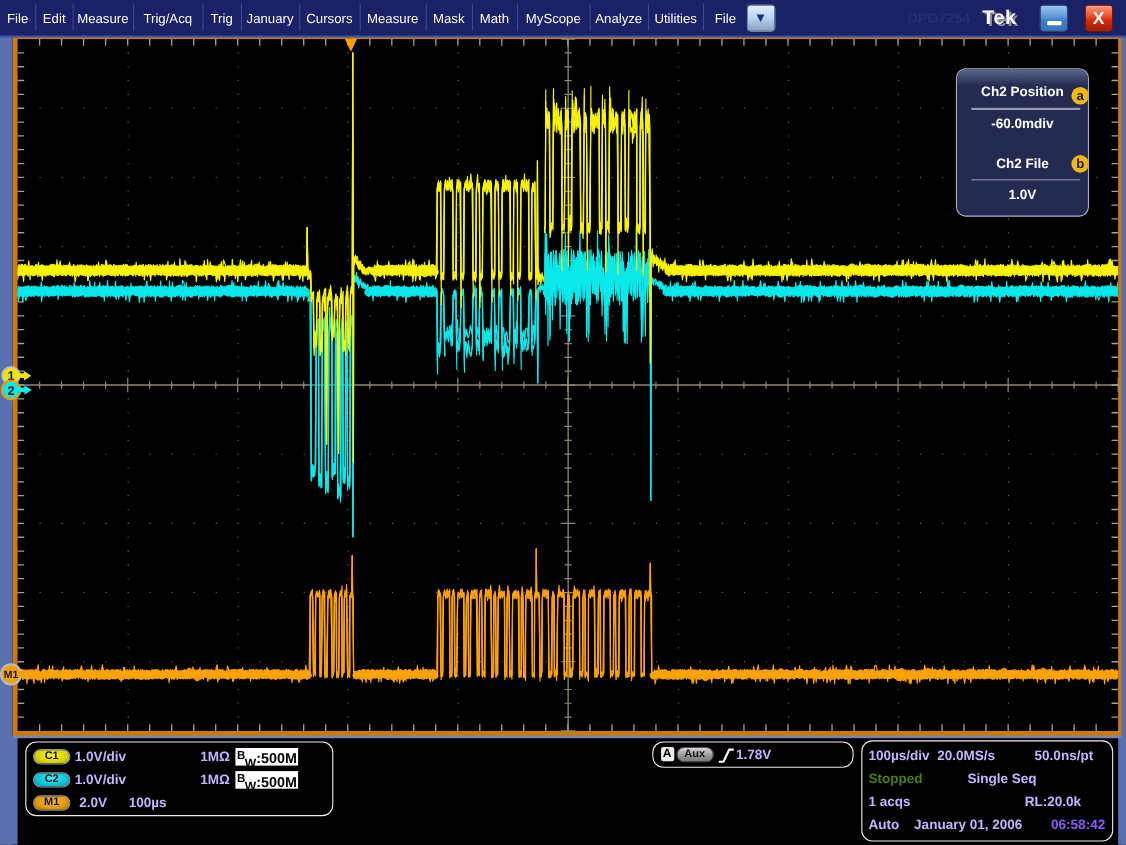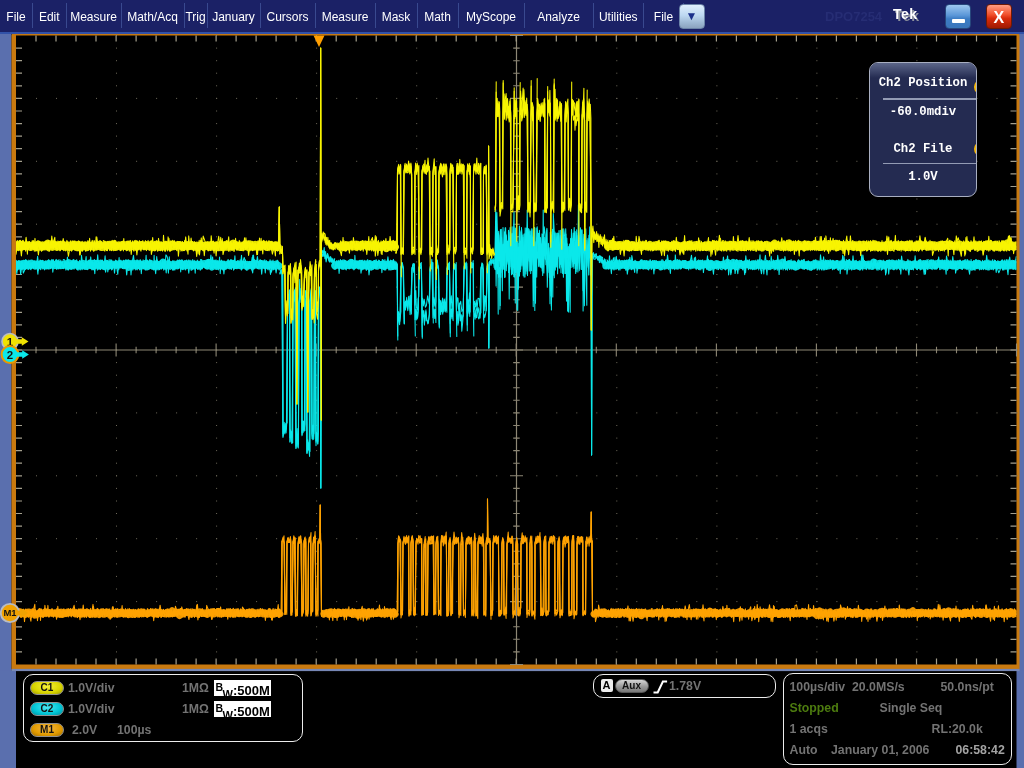--- a/index.html
+++ b/index.html
@@ -2,37 +2,37 @@
 <html><head><meta charset="utf-8"><style>
 * { margin:0; padding:0; box-sizing:border-box; }
 html,body { width:1024px; height:768px; background:#000; overflow:hidden; }
 body { font-family:"Liberation Sans",sans-serif; position:relative; }
 #menubar { position:absolute; left:0; top:0; width:1024px; height:31.5px; background:#1b2166;
   display:flex; align-items:center; }
 .mi { color:#fff; font-size:12px; display:flex; align-items:center; justify-content:center;
   border-right:1px solid #39498f; height:25px; padding-top:3px; }
 #mline { position:absolute; left:0; top:31.5px; width:1024px; height:2px; background:#3252a8; }
 .box { position:absolute; background:#000; border:1.5px solid #ececec; border-radius:10px; }
-.t { position:absolute; font-weight:bold; font-size:12.3px; color:#737373; white-space:nowrap; line-height:15px; }
+.t { position:absolute; font-weight:bold; font-size:12.3px; color:#c4b5fd; white-space:nowrap; line-height:15px; }
 .oval { position:absolute; width:34px; height:14px; border:1.5px solid #909090; border-radius:8px;
   color:#111; font-weight:bold; font-size:10px; text-align:center; line-height:11.5px; }
 #ddbtn { position:absolute; left:678.5px; top:3.5px; width:26px; height:25px; border-radius:4px;
   background:linear-gradient(#e0effd 0%,#bdd8f1 45%,#9db7d2 78%,#8ba3bf 100%);
   border:1px solid #6c84a8; color:#1a2f8a; font-size:12px; text-align:center; line-height:23px; }
 #minbtn { position:absolute; left:945px; top:3.5px; width:25.5px; height:25.5px; border-radius:4px;
   background:linear-gradient(#9ec7ef 0%,#5b97d8 45%,#3c7cc4 60%,#3a76bb 100%); border:1px solid #27477c; }
 #minbtn div { position:absolute; left:6px; top:14.5px; width:13px; height:3.5px; background:#fff; border-radius:1px; }
 #closebtn { position:absolute; left:986px; top:3.5px; width:25.5px; height:25.5px; border-radius:4px;
   background:linear-gradient(#ff9d83 0%,#f1502c 42%,#d92c0c 58%,#a01a02 100%); border:1px solid #6e1a06;
   color:#fff; font-weight:bold; font-size:16px; text-align:center; line-height:25px; }
-#tek { position:absolute; left:893px; top:6px; color:#fff; font-weight:bold; font-size:14px;
+#tek { position:absolute; left:893px; top:6px; color:#fff; font-weight:bold; font-size:18px;
   text-shadow:2px 2px 0 #8b8f9b; letter-spacing:0.5px; }
 #dpo { position:absolute; left:825px; top:9px; color:#262d74; font-size:13px; font-weight:bold; }
-#ch2panel { position:absolute; left:869px; top:62px; width:108px; height:134.5px; background:#242b51;
-  border:1.5px solid #a9afc1; border-radius:9px; overflow:hidden;font-family:Liberation Mono, monospace; }
+#ch2panel { position:absolute; left:869px; top:62px; width:121px; height:134.5px; background:#242b51;
+  border:1.5px solid #a9afc1; border-radius:9px; overflow:hidden; }
 #ch2cap { position:absolute; left:0; top:0; width:100%; height:15px; background:linear-gradient(#5c6689,#242b51); }
 .pt { position:absolute; width:100%; text-align:center; color:#fff; font-weight:bold; font-size:12.3px; }
 .badge { position:absolute; left:104px; width:16px; height:16px; border-radius:50%; background:#f6b80a;
   color:#1a1a1a; font-weight:bold; font-size:12px; text-align:center; line-height:16px; }
 .pline { position:absolute; left:13px; width:99px; height:1.5px; background:#939bb4; }
 .bw { position:absolute; background:#fff; color:#000; font-weight:bold; width:57px; height:16px;
   font-size:13px; line-height:15px; text-align:left; padding-left:2px; }
 .bw b { font-size:10.5px; vertical-align:4px; letter-spacing:-0.5px; }
 .bw i { font-style:normal; font-size:11px; vertical-align:-3px; }
 </style></head>
@@ -138,29 +138,29 @@
 <path d="M16 352.3h6.2v-2.1l6.7 4.3-6.7 4.3v-2.1H16z" fill="#0ae8ea"></path>
 <circle cx="10" cy="613" r="9.2" fill="#f0a202" stroke="#b9bcc2" stroke-width="1.8"></circle>
 <text x="10" y="616.4" font-size="9.5" fill="#111" text-anchor="middle">M1</text>
 <path d="M16 610.4h5.4v-2.2l6.8 4.8-6.8 4.8v-2.2H16z" fill="#f0a202"></path>
 </g>
 </svg>
 <div id="menubar">
     <div class="mi" style="width:33px">File</div>
     <div class="mi" style="width:33.5px">Edit</div>
     <div class="mi" style="width:55px">Measure</div>
-    <div class="mi" style="width:63px">Math/Acq</div>
-    <div class="mi" style="width:23px">Trig</div>
+    <div class="mi" style="width:63px">Trig/Acq</div>
+    <div class="mi" style="width:35px">Trig</div>
     <div class="mi" style="width:53px">January</div>
     <div class="mi" style="width:55px">Cursors</div>
     <div class="mi" style="width:60px">Measure</div>
     <div class="mi" style="width:42px">Mask</div>
     <div class="mi" style="width:41px">Math</div>
     <div class="mi" style="width:66px">MyScope</div>
-    <div class="mi" style="width:69px">Analyze</div>
+    <div class="mi" style="width:53px">Analyze</div>
     <div class="mi" style="width:50.5px">Utilities</div>
     <div class="mi" style="width:40px">File</div>
   </div>
 <div id="mline"></div>
 <div id="ddbtn">▼</div>
 <div id="dpo">DPO7254</div>
 <div id="tek">Tek</div>
 <div id="minbtn">
     <div></div>
   </div>
@@ -202,12 +202,12 @@
 <div class="box" style="left:782.5px;top:672.5px;width:229.5px;height:92.5px"></div>
 <div class="t" style="left:789.5px;top:680px">100µs/div</div>
 <div class="t" style="left:852px;top:680px">20.0MS/s</div>
 <div class="t" style="left:940.5px;top:680px">50.0ns/pt</div>
 <div class="t" style="left:789.5px;top:701px;color:#4d7c0f">Stopped</div>
 <div class="t" style="left:879.5px;top:701px">Single Seq</div>
 <div class="t" style="left:789.5px;top:722px">1 acqs</div>
 <div class="t" style="left:931.5px;top:722px">RL:20.0k</div>
 <div class="t" style="left:789.5px;top:743px">Auto</div>
 <div class="t" style="left:831px;top:743px">January 01, 2006</div>
-<div class="t" style="left:955.5px;top:743px;color:#a3a3a3">06:58:42</div>
+<div class="t" style="left:955.5px;top:743px;color:#8b5cf6">06:58:42</div>
 </body></html>

